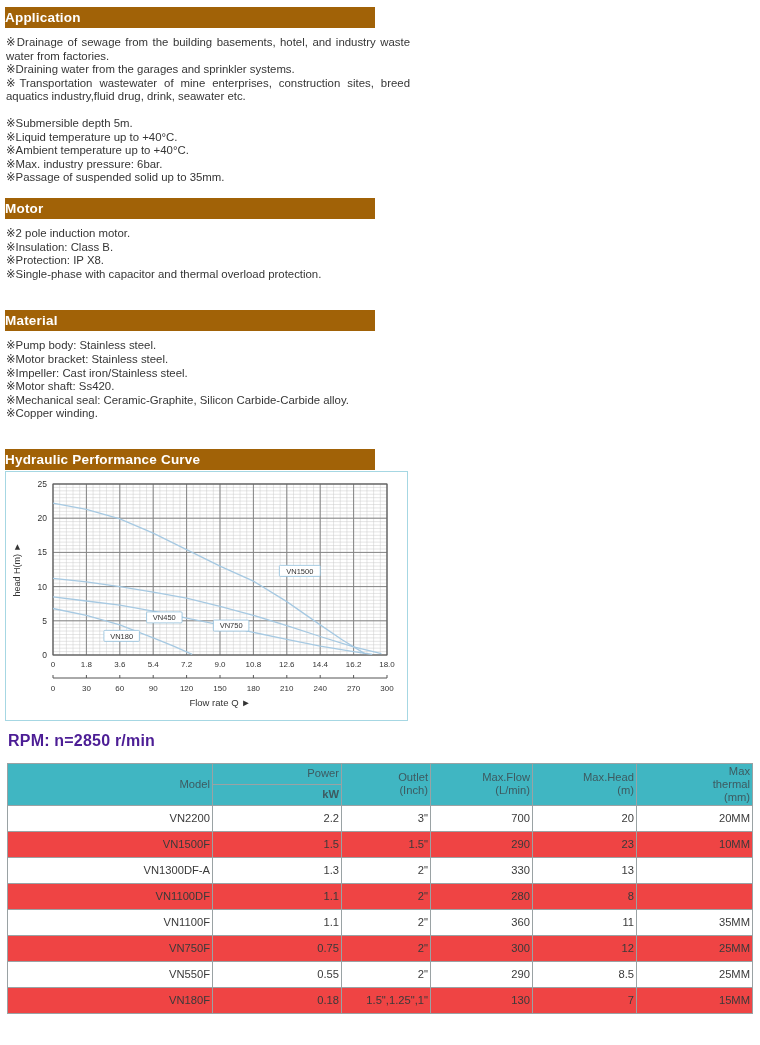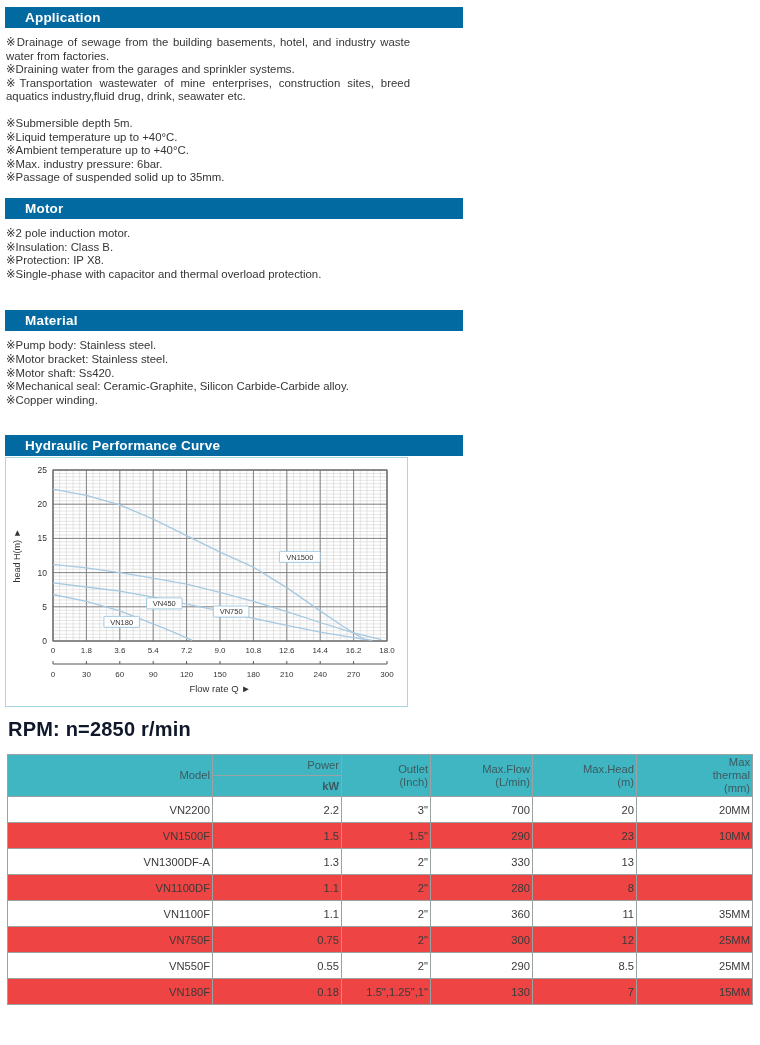--- a/index.html
+++ b/index.html
@@ -5,42 +5,42 @@
   html,body { margin:0; padding:0; background:#ffffff; }
   body {
     width:760px; height:1045px;
     font-family:"Liberation Sans","DejaVu Sans",sans-serif;
     color:#3a3a3a; overflow:hidden;
   }
   .page { width:760px; }
   .content { padding:7px 0 0 5px; }
 
   .banner {
-    width:458px; height:21px; line-height:21px;
-    background:#0369a1; color:#ffffff;
+    width:370px; height:21px; line-height:21px;
+    background:#a16207; color:#ffffff;
     font-weight:bold; font-size:13.5px;
-    padding-left:20px; box-sizing:border-box;
+    padding-left:0; box-sizing:border-box;
     letter-spacing:0.2px;
   }
   .sec-body {
     width:404px; font-size:11.4px; line-height:13.6px;
     margin:8px 0 13px 1px; color:#353535; text-align:justify;
   }
   .sec-body p { margin:0; }
   .mb-lg { margin-bottom:29px; }
   .mb-lg2 { margin-bottom:28px; }
 
   .chart-box {
     width:403px; height:250px; box-sizing:border-box;
     border:1px solid #a6d7e3; background:#ffffff; margin-top:1px;
   }
   .chart-box svg { display:block; }
 
   .rpm {
-    font-size:20px; font-weight:bold; color:#0f172a;
+    font-size:16px; font-weight:bold; color:#4c1d95;
     margin:11px 0 13px 3px; letter-spacing:0.2px;
   }
 
   table.spec {
     border-collapse:collapse; margin-left:7px;
     width:745px; font-size:11.2px; table-layout:fixed;
   }
   table.spec th, table.spec td {
     border:1px solid #9aa2a4; text-align:center;
     padding:0 2px; overflow:hidden;
@@ -80,20 +80,21 @@
       <p>※2 pole induction motor.</p>
       <p>※Insulation: Class B.</p>
       <p>※Protection: IP X8.</p>
       <p>※Single-phase with capacitor and thermal overload protection.</p>
     </div>
 
     <div class="banner">Material</div>
     <div class="sec-body mb-lg2">
       <p>※Pump body: Stainless steel.</p>
       <p>※Motor bracket: Stainless steel.</p>
+      <p>※Impeller: Cast iron/Stainless steel.</p>
       <p>※Motor shaft: Ss420.</p>
       <p>※Mechanical seal: Ceramic-Graphite, Silicon Carbide-Carbide alloy.</p>
       <p>※Copper winding.</p>
     </div>
 
     <div class="banner">Hydraulic Performance Curve</div>
     <div class="chart-box">
       <svg width="401" height="248" viewBox="0 0 401 248" xmlns="http://www.w3.org/2000/svg">
           <g>
             <g>

